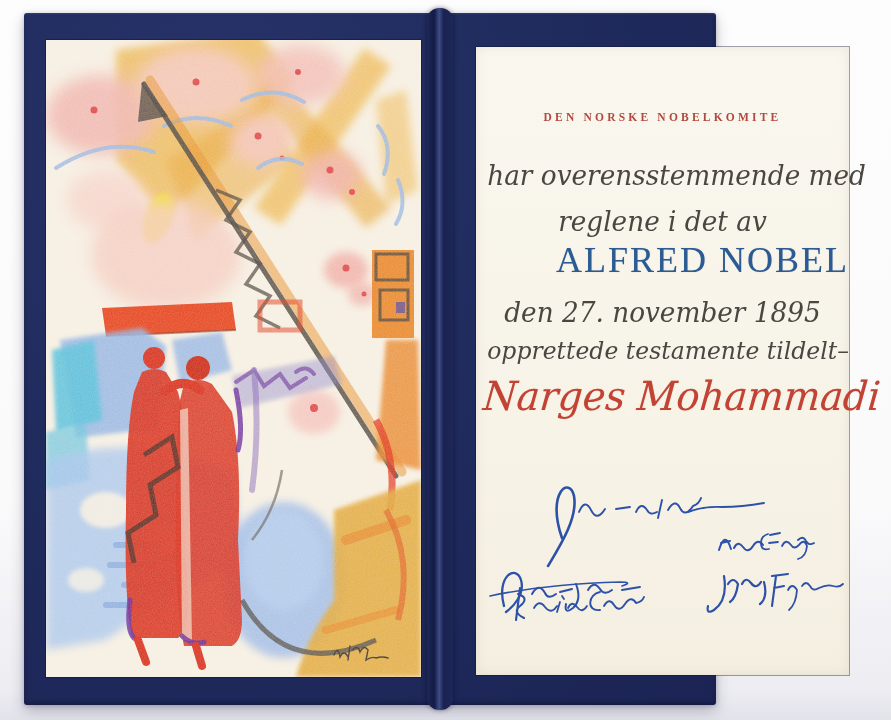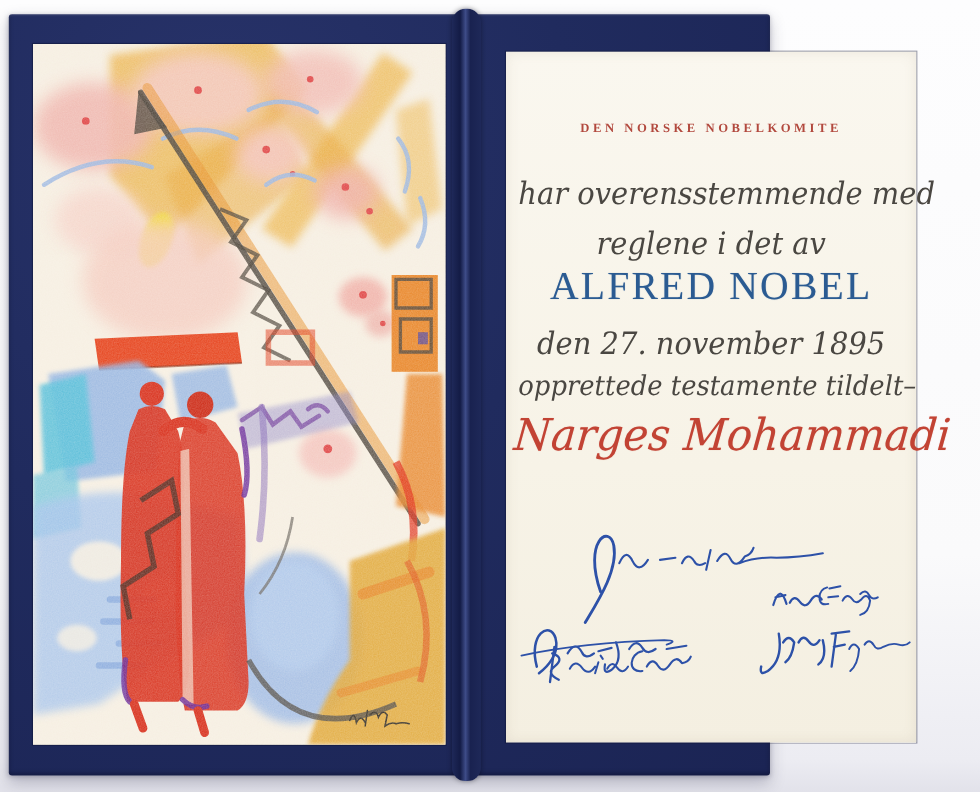--- a/index.html
+++ b/index.html
@@ -4,21 +4,21 @@
 <style>
   html,body{margin:0;padding:0;}
   body{
     width:891px;height:720px;overflow:hidden;position:relative;
     background:linear-gradient(180deg,#fdfdfe 0%,#fafafb 70%,#ececf2 96%,#e2e2ea 100%);
     font-family:"Liberation Serif", serif;
   }
   .scene{position:absolute;inset:0;}
   
   .diploma{
-    position:absolute;left:8px;top:13px;width:692px;height:692px;
+    position:absolute;left:24px;top:13px;width:692px;height:692px;
     background:radial-gradient(ellipse at 28% 18%, #28336a 0%, #202b5e 45%, #1b2454 100%);
     border-radius:3px;
     box-shadow:0 6px 14px rgba(50,50,80,.28), 0 1px 4px rgba(50,50,80,.25),
                inset 0 1px 2px rgba(255,255,255,.10), inset 0 -2px 4px rgba(0,0,20,.35);
   }
   .spine{
     position:absolute;left:403px;top:-5px;width:26px;height:702px;border-radius:12px;
     background:linear-gradient(90deg,#1e2858 0%, #131b45 28%, #3e4c88 47%, #192250 64%, #1e2858 100%);
     box-shadow:0 0 5px rgba(0,0,15,.45);
   }
@@ -43,20 +43,21 @@
   .cal{
     font-family:"DejaVu Serif", serif;font-style:italic;color:#4a4742;
     transform:scaleX(.94);
   }
   .cal1{top:112px;font-size:28px;}
   .cal2{top:158px;font-size:28px;}
   .nobel{
     top:192px;font-size:36px;letter-spacing:2px;color:#2b5b92;
     font-family:"Liberation Serif", serif;
     text-shadow:0 0 1px rgba(43,91,146,.35);
+    padding-left:40px;
   }
   .cal3{top:249px;font-size:28px;}
   .cal4{top:289px;font-size:25px;}
   .laureate{
     top:326px;font-size:40px;color:#c24334;
     font-family:"DejaVu Serif", serif;font-style:italic;
     transform:skewX(-5deg) scaleX(.96);
     text-shadow:0 0 1px rgba(194,67,52,.3);
   }
   .caps-blue{

